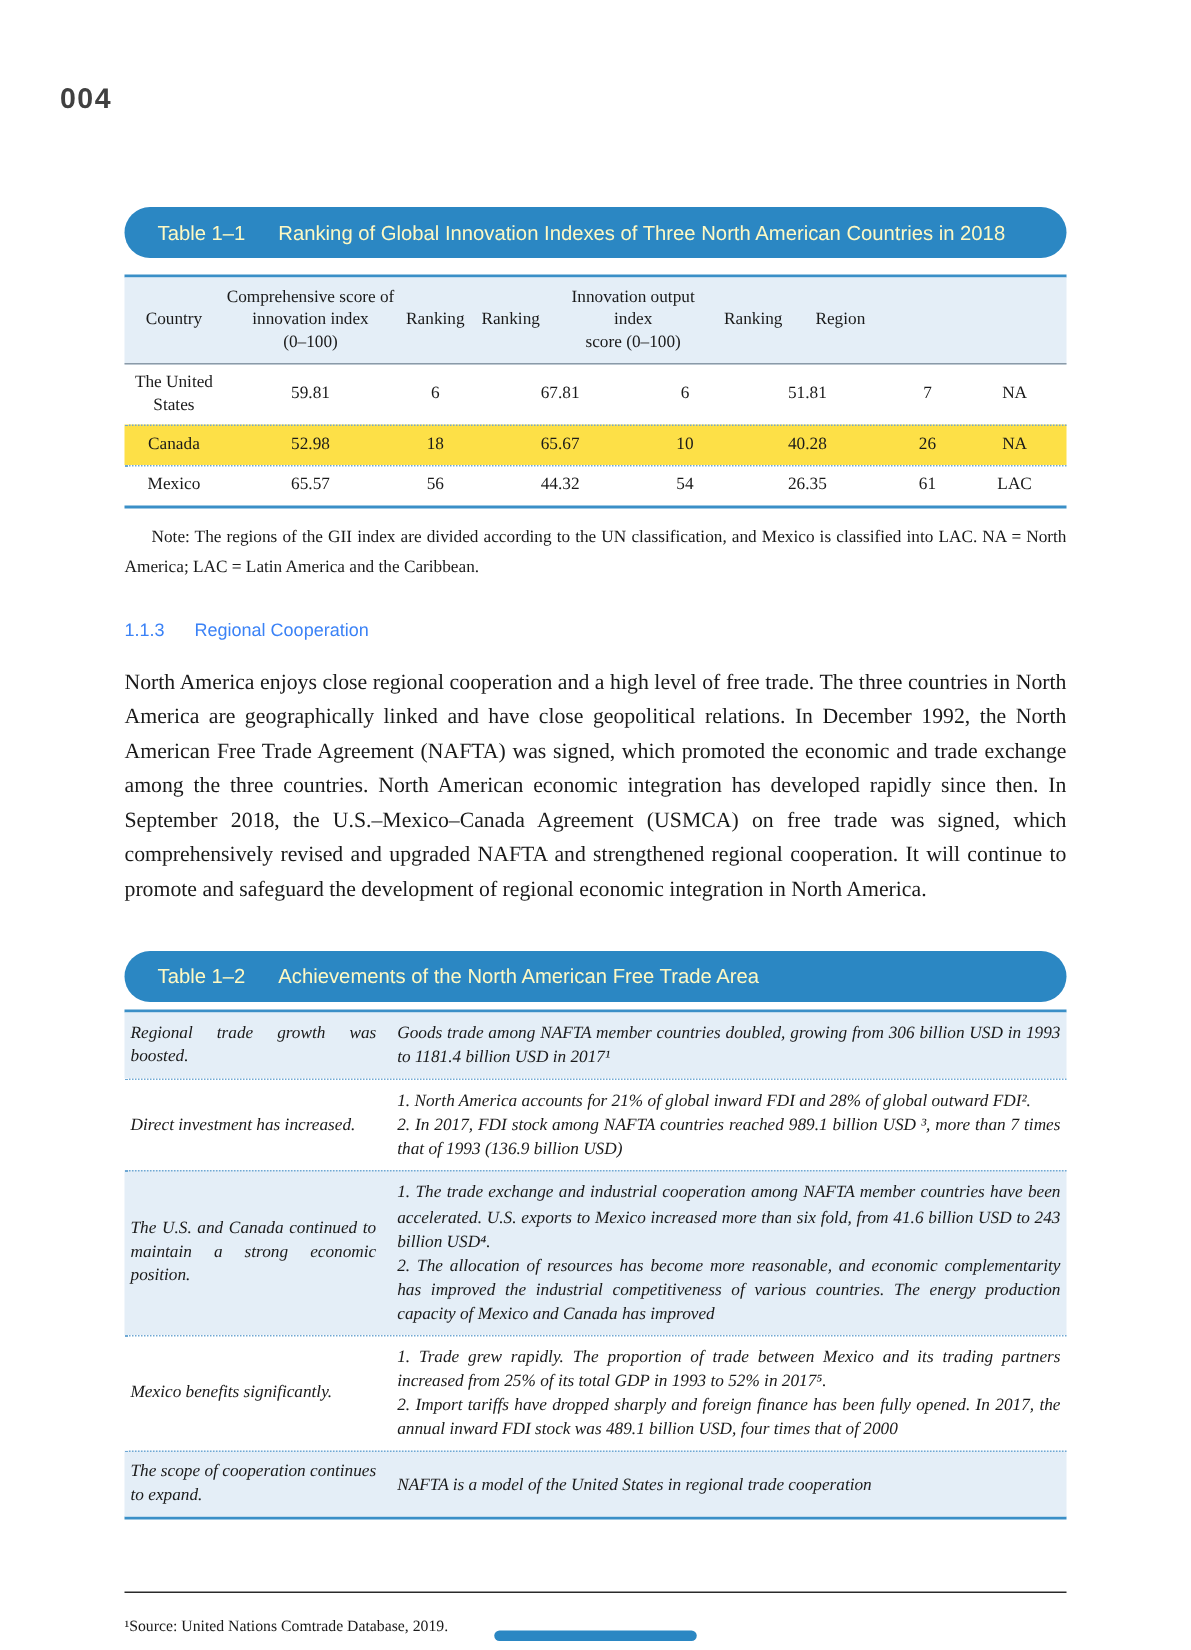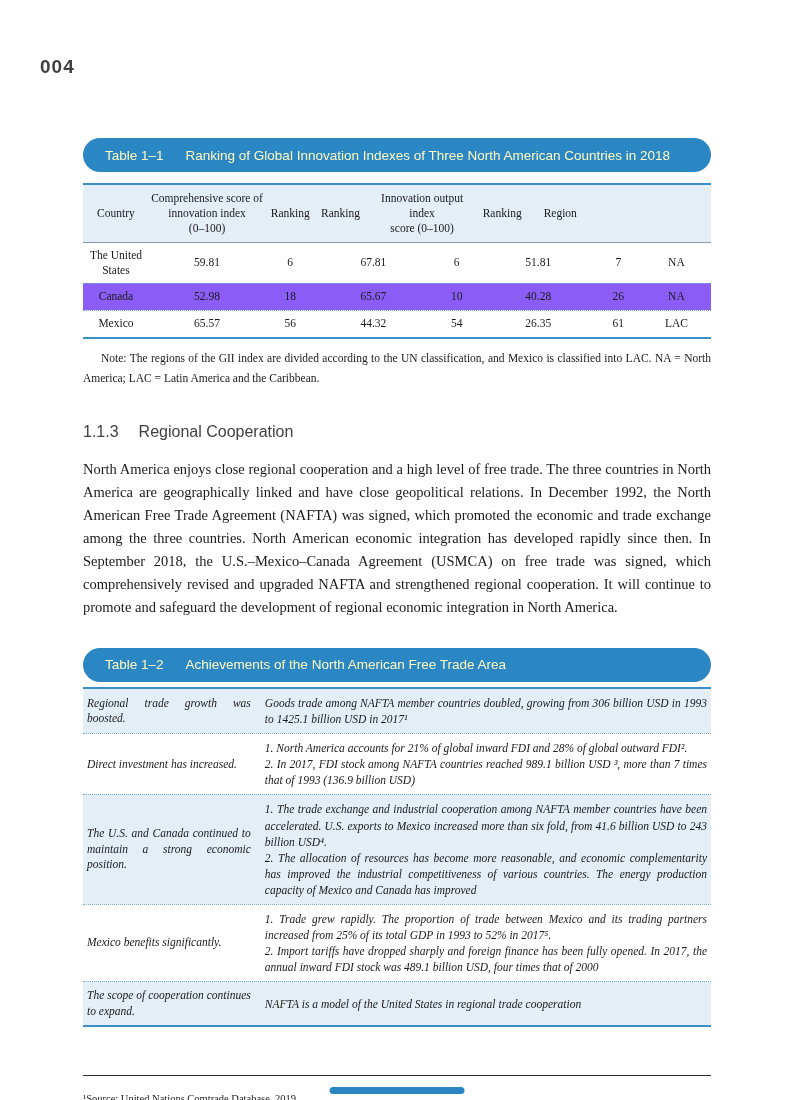--- a/index.html
+++ b/index.html
@@ -28,41 +28,41 @@
     display: flex; align-items: center;
     padding-left: 22px;
     font-family: "Liberation Sans", sans-serif;
     font-size: 13.5px;
   }
   .table-pill .pill-label { margin-right: 22px; }
   
   .t1 { margin-top: 11px; border-top: 2px solid #3a8fc7; border-bottom: 2px solid #3a8fc7; }
   .t1-row { display: flex; align-items: center; }
   .t1-head { background: #e4eef7; border-bottom: 1px solid #8a9aa8; }
-  .t1-row.shaded { background: #8b5cf6; }
+  .t1-row.shaded { background: #fde047; }
   .t1-row + .t1-row { border-top: 1px dotted #6fa8d3; }
   .t1-head { border-top: none !important; }
   .t1 .cell {
     text-align: center; font-size: 11.5px; line-height: 1.3;
     white-space: pre-line; padding: 5px 2px;
   }
   .t1-head .cell { padding: 6px 2px; }
   .c0{width:10.5%} .c1{width:18.5%} .c2{width:8%} .c3{width:18.5%}
   .c4{width:8%} .c5{width:18%} .c6{width:7.5%} .c7{width:11%}
   .t1-body .t1-row { min-height: 27px; }
   
   .note {
     margin-top: 9px; font-size: 11.5px; line-height: 1.75;
     text-align: justify; text-indent: 18px;
   }
   
   .heading {
-    margin-top: 35px;
+    margin-top: 25px;
     font-family: "Liberation Sans", sans-serif;
-    font-size: 16px; color: #404040; font-weight: normal;
+    font-size: 12px; color: #3b82f6; font-weight: normal;
   }
   .heading .h-num { margin-right: 20px; }
   .para {
     margin-top: 17px; font-size: 14.5px; line-height: 23px;
     text-align: justify;
   }
   .para .lead { font-weight: normal; }
   
   .t2-wrap { margin-top: 29px; }
   .t2 { margin-top: 5px; border-top: 2px solid #3a8fc7; border-bottom: 2px solid #3a8fc7; font-style: italic; }
@@ -162,21 +162,21 @@
 
   <div class="t2-wrap">
     <div class="table-pill">
       <span class="pill-label">Table 1–2</span>
       <span class="pill-title">Achievements of the North American Free Trade Area</span>
     </div>
 
     <div class="t2">
       <div class="t2-row shaded">
         <div class="label">Regional trade growth was boosted.</div>
-        <div class="detail">Goods trade among NAFTA member countries doubled, growing from 306 billion USD in 1993 to 1425.1 billion USD in 2017¹</div>
+        <div class="detail">Goods trade among NAFTA member countries doubled, growing from 306 billion USD in 1993 to 1181.4 billion USD in 2017¹</div>
       </div>
       <div class="t2-row">
         <div class="label">Direct investment has increased.</div>
         <div class="detail">1. North America accounts for 21% of global inward FDI and 28% of global outward FDI².
 2. In 2017, FDI stock among NAFTA countries reached 989.1 billion USD ³, more than 7 times that of 1993 (136.9 billion USD)</div>
       </div>
       <div class="t2-row shaded">
         <div class="label">The U.S. and Canada continued to maintain a strong economic position.</div>
         <div class="detail">1. The trade exchange and industrial cooperation among NAFTA member countries have been accelerated. U.S. exports to Mexico increased more than six fold, from 41.6 billion USD to 243 billion USD⁴.
 2. The allocation of resources has become more reasonable, and economic complementarity has improved the industrial competitiveness of various countries. The energy production capacity of Mexico and Canada has improved</div>

